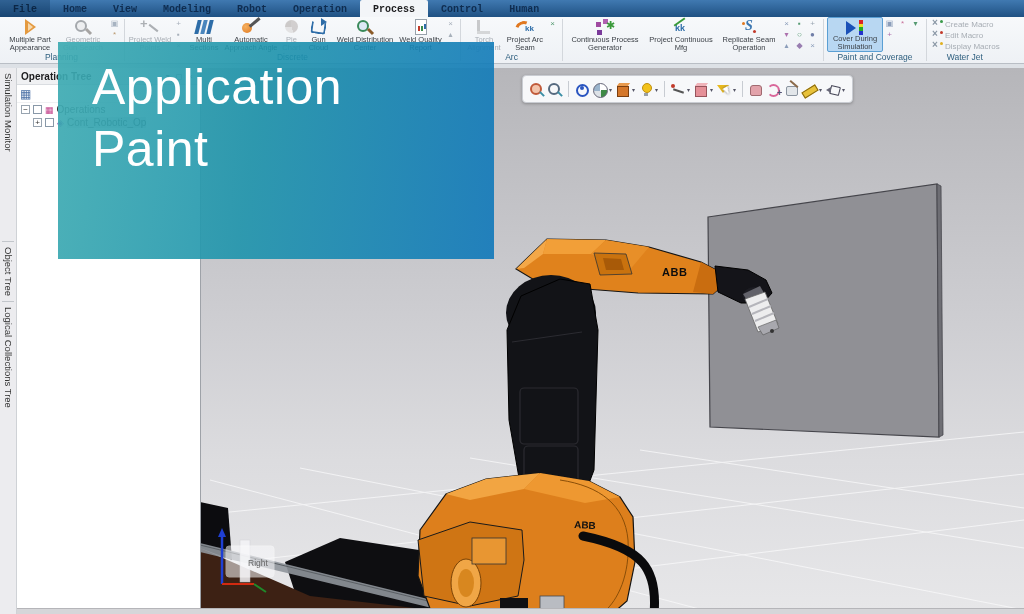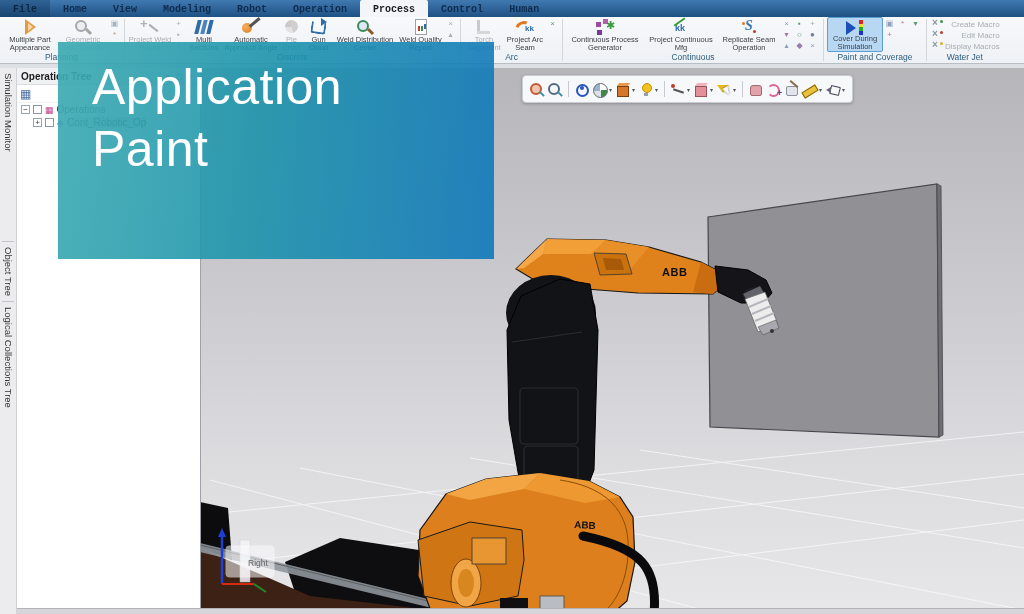--- a/index.html
+++ b/index.html
@@ -27,21 +27,21 @@
   .rbtn{display:flex;flex-direction:column;align-items:center;height:35px;cursor:default;}
   .rbtn .rlabel{font-size:7.5px;line-height:8px;color:#3a3f45;text-align:center;margin-top:1px;}
   .rbtn.disabled .rlabel{color:#a7adb4;}
   .rbtn.disabled .bi{filter:grayscale(.9) opacity(.55);}
   .rbtn.activebtn{background:#b8d7f2;border:1px solid #5a9fd4;border-radius:2px;box-sizing:border-box;}
   .minicol{display:flex;flex-direction:column;gap:1px;padding:2px 1px;}
   .minigrid{display:grid;grid-template-columns:repeat(3,12px);gap:1px;padding:2px 1px;}
   .mi{width:11px;height:10px;font-size:8px;line-height:10px;text-align:center;opacity:.85;}
   .rlist{display:flex;flex-direction:column;padding:2px 0 0 2px;}
   .rlist-row{display:flex;align-items:center;gap:3px;font-size:8px;color:#3a3f45;height:11px;}
-  .rlist-row.disabled{color:#a7adb4;justify-content:space-between;}
+  .rlist-row.disabled{color:#a7adb4;}
   .mi-macro{width:10px;height:9px;position:relative;display:inline-block;}
   .mi-macro::before{content:"×";position:absolute;left:0;top:-3px;font-size:10px;color:#8a97a5;font-weight:bold;}
   .mi-macro::after{content:"";position:absolute;right:-1px;top:0;width:3px;height:3px;border-radius:50%;background:#3a9a4a;}
   .rlist-row:nth-child(2) .mi-macro::after{background:#c23a2a;}
   .rlist-row:nth-child(3) .mi-macro::after{background:#e0b020;}
 
   
   .bi{width:24px;height:19px;position:relative;margin:1px auto 0;}
   .bi::before,.bi::after{content:"";position:absolute;}
   .multiple-part-appearance-icon::before{left:7px;top:1px;border-left:11px solid #e49a40;
@@ -277,21 +277,20 @@
             <div class="mi" style="color: rgb(58, 138, 90);">▪</div>
             <div class="mi" style="color: rgb(138, 151, 165);">+</div>
             <div class="mi" style="color: rgb(160, 90, 160);">▾</div>
             <div class="mi" style="color: rgb(58, 138, 90);">○</div>
             <div class="mi" style="color: rgb(90, 106, 154);">●</div>
             <div class="mi" style="color: rgb(122, 143, 176);">▴</div>
             <div class="mi" style="color: rgb(138, 106, 165);">◆</div>
             <div class="mi" style="color: rgb(122, 143, 176);">×</div>
           </div>
         </div>
-        <div class="glabel">Continuous</div>
       </div>
       <div class="gsep"></div>
       <div class="rgroup">
         <div class="rrow">
           <div class="rbtn activebtn" style="width: 56px;">
             <div class="bi cover-during-simulation-icon"></div>
             <div class="rlabel">Cover During Simulation</div>
           </div>
           <div class="minigrid">
             <div class="mi" style="color: rgb(122, 143, 176);">▣</div>

